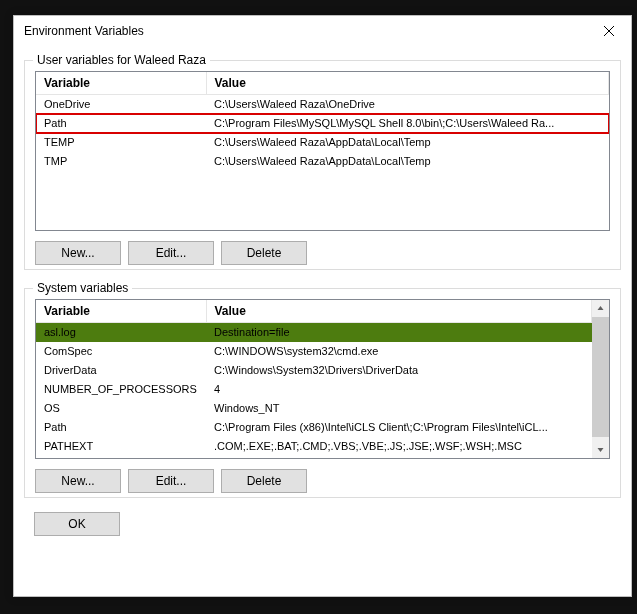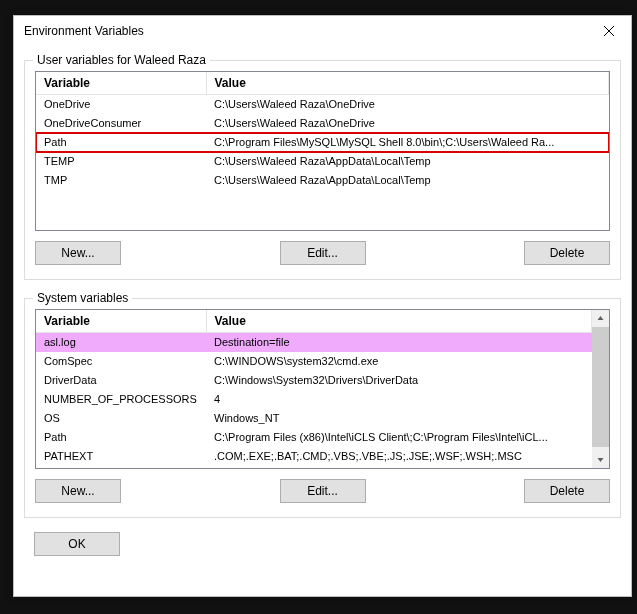--- a/index.html
+++ b/index.html
@@ -49,21 +49,21 @@
   .body {
     flex: 1;
     padding: 4px 10px 10px 10px;
     display: flex;
     flex-direction: column;
   }
   .group {
     border: 1px solid #dcdcdc;
     border-radius: 0;
     margin-top: 10px;
-    padding: 10px 10px 14px 10px;
+    padding: 10px 10px 4px 10px;
     position: relative;
   }
   .group-label {
     position: absolute;
     top: -8px;
     left: 8px;
     background: #fff;
     padding: 0 4px;
     font-size: 12px;
     color: #000;
@@ -95,30 +95,30 @@
   }
   .tbl td {
     font-size: 11px;
     padding: 2px 8px;
     white-space: nowrap;
     overflow: hidden;
     text-overflow: ellipsis;
   }
   .tbl col.col-var { width: 170px; }
   .tbl tr.sel td {
-    background: #f0abfc;
+    background: #4d7c0f;
   }
   .tbl tbody tr { height: 19px; }
   .highlight-row {
     outline: 2px solid #d80000;
     outline-offset: -1px;
   }
   .btnrow {
     display: flex;
-    justify-content: space-between;
+    justify-content: flex-start;
     gap: 7px;
     margin-top: 10px;
   }
   button.win {
     width: 86px;
     height: 24px;
     background: #e1e1e1;
     border: 1px solid #adadad;
     font-family: inherit;
     font-size: 12px;
@@ -178,24 +178,20 @@
             </colgroup>
           <thead>
             <tr>
               <th>Variable</th>
               <th>Value</th>
             </tr>
           </thead>
           <tbody id="user-tbody">
               <tr>
                 <td>OneDrive</td>
-                <td>C:\Users\Waleed Raza\OneDrive</td>
-              </tr>
-              <tr>
-                <td>OneDriveConsumer</td>
                 <td>C:\Users\Waleed Raza\OneDrive</td>
               </tr>
               <tr class="highlight-row">
                 <td>Path</td>
                 <td>C:\Program Files\MySQL\MySQL Shell 8.0\bin\;C:\Users\Waleed Ra...</td>
               </tr>
               <tr>
                 <td>TEMP</td>
                 <td>C:\Users\Waleed Raza\AppData\Local\Temp</td>
               </tr>

